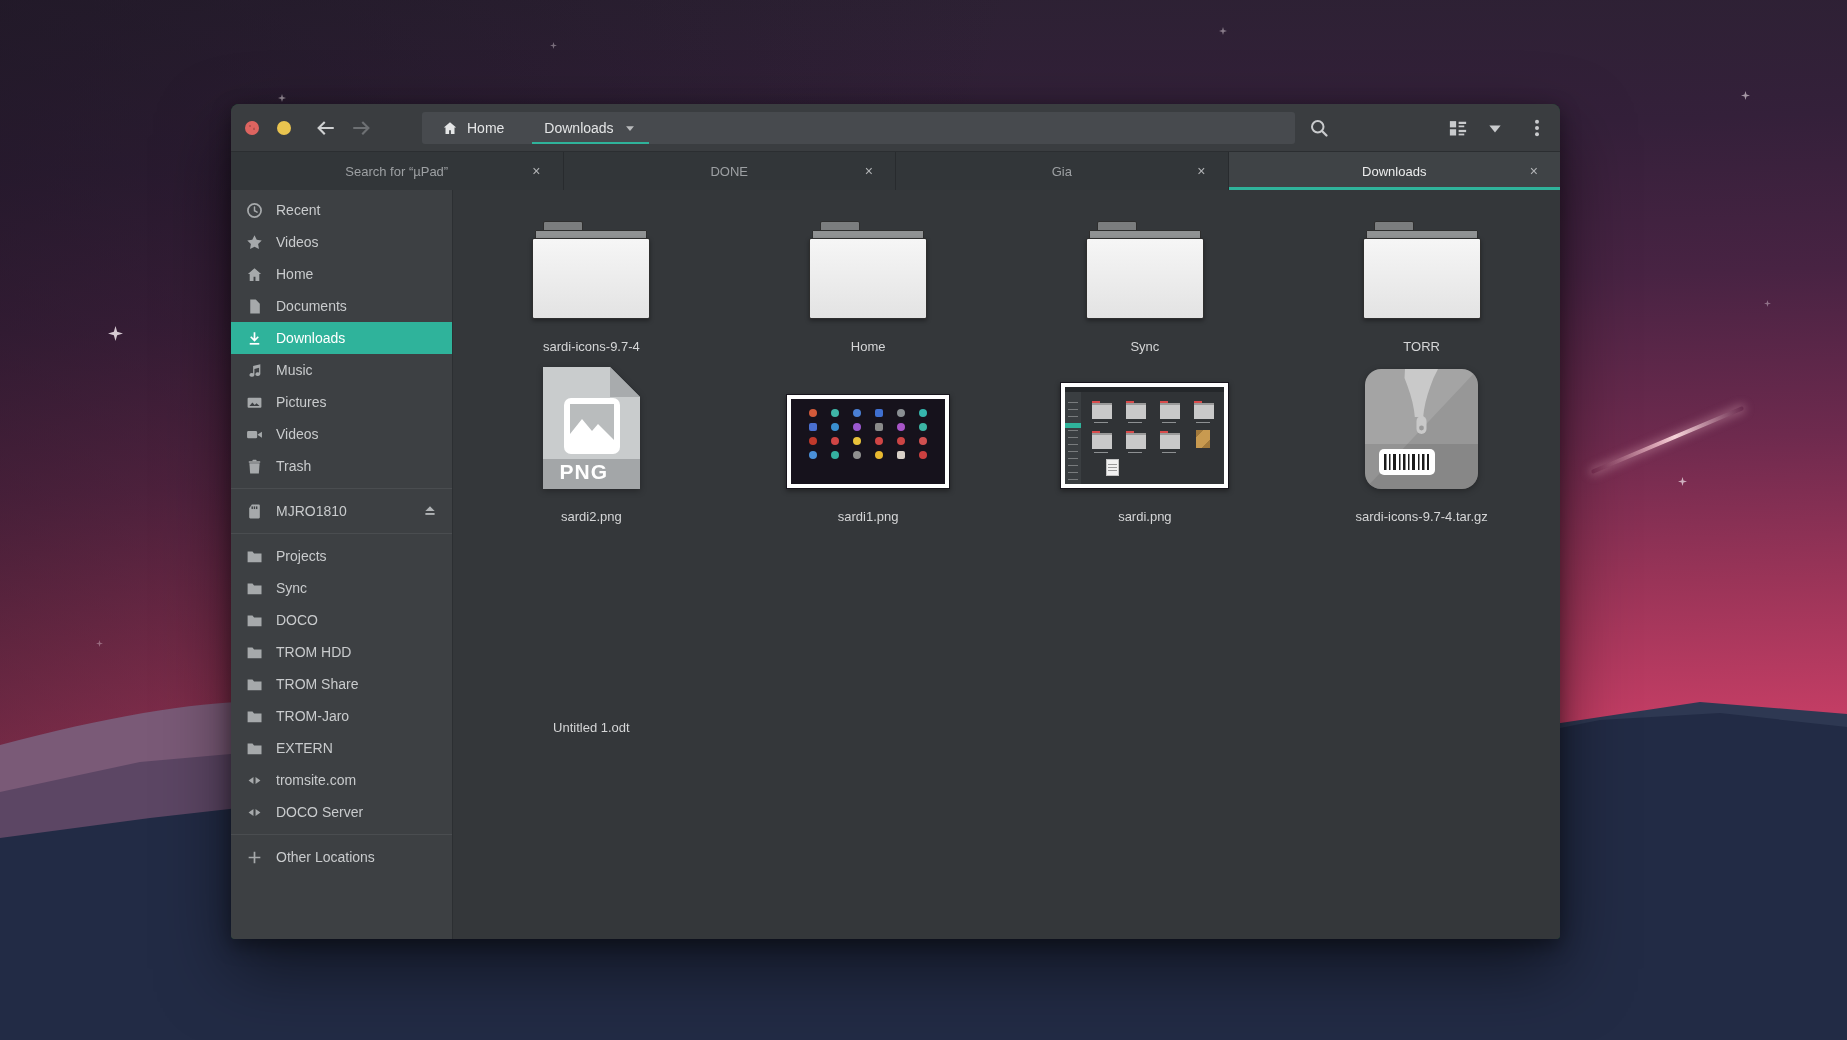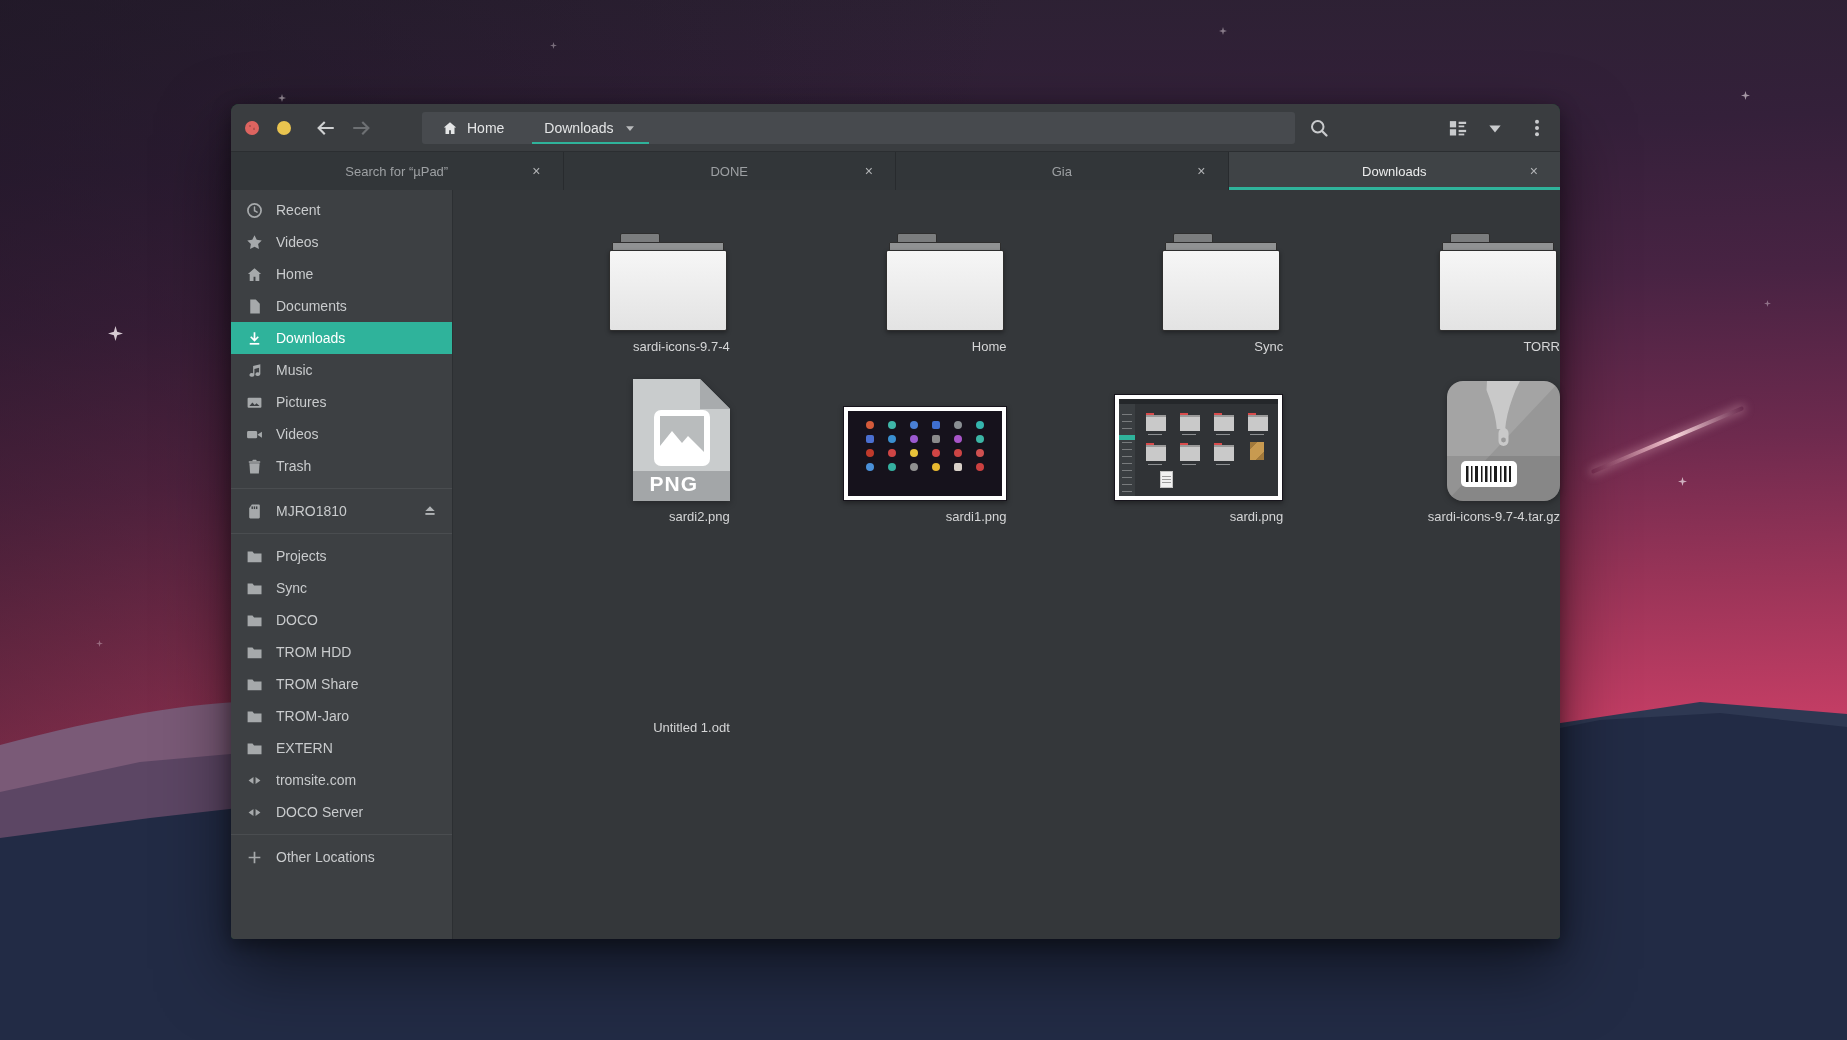--- a/index.html
+++ b/index.html
@@ -51,21 +51,21 @@
   .side-item .si{width:17px;height:17px;color:#a6a9ab;display:flex;}
   .side-item.selected{background:#2fb39b;color:#fff;}
   .side-item.selected .si{color:#fff;}
   .side-divider{height:1px;background:#4a4d50;margin:6px 0;}
   .eject{position:absolute;right:14px;top:8px;width:16px;height:16px;color:#b0b3b5;cursor:pointer;}
   
   .content{position:absolute;left:222px;top:86px;width:1107px;height:749px;background:#34373a;
     border-radius:0 0 4px 0;box-sizing:border-box;
     display:grid;grid-template-columns:repeat(4,1fr);grid-template-rows:134px 134px 175px;
     row-gap:36px;padding-top:30px;}
-  .cell{display:flex;flex-direction:column;align-items:flex-end;justify-content:flex-end;cursor:pointer;}
+  .cell{display:flex;flex-direction:column;align-items:center;justify-content:flex-end;cursor:pointer;gap:12px;}
   .fname{margin-top:8px;font-size:13px;color:#d5d6d7;white-space:nowrap;}
   
   .folder{position:relative;width:124px;height:98px;}
   .folder .tab1{position:absolute;left:14px;top:0;width:40px;height:11px;background:#7b7d7e;
     border:1px solid #2e2e2e;border-radius:2px 2px 0 0;box-sizing:border-box;}
   .folder .tab2{position:absolute;left:6px;top:9px;width:112px;height:10px;background:#909293;
     border:1px solid #2e2e2e;border-radius:1px;box-sizing:border-box;}
   .folder .body{position:absolute;left:3px;top:17px;width:118px;height:81px;
     background:linear-gradient(180deg,#f6f6f6,#e3e3e3);border:1px solid #2e2e2e;border-radius:2px;
     box-sizing:border-box;box-shadow:0 2px 4px rgba(0,0,0,.35);}

